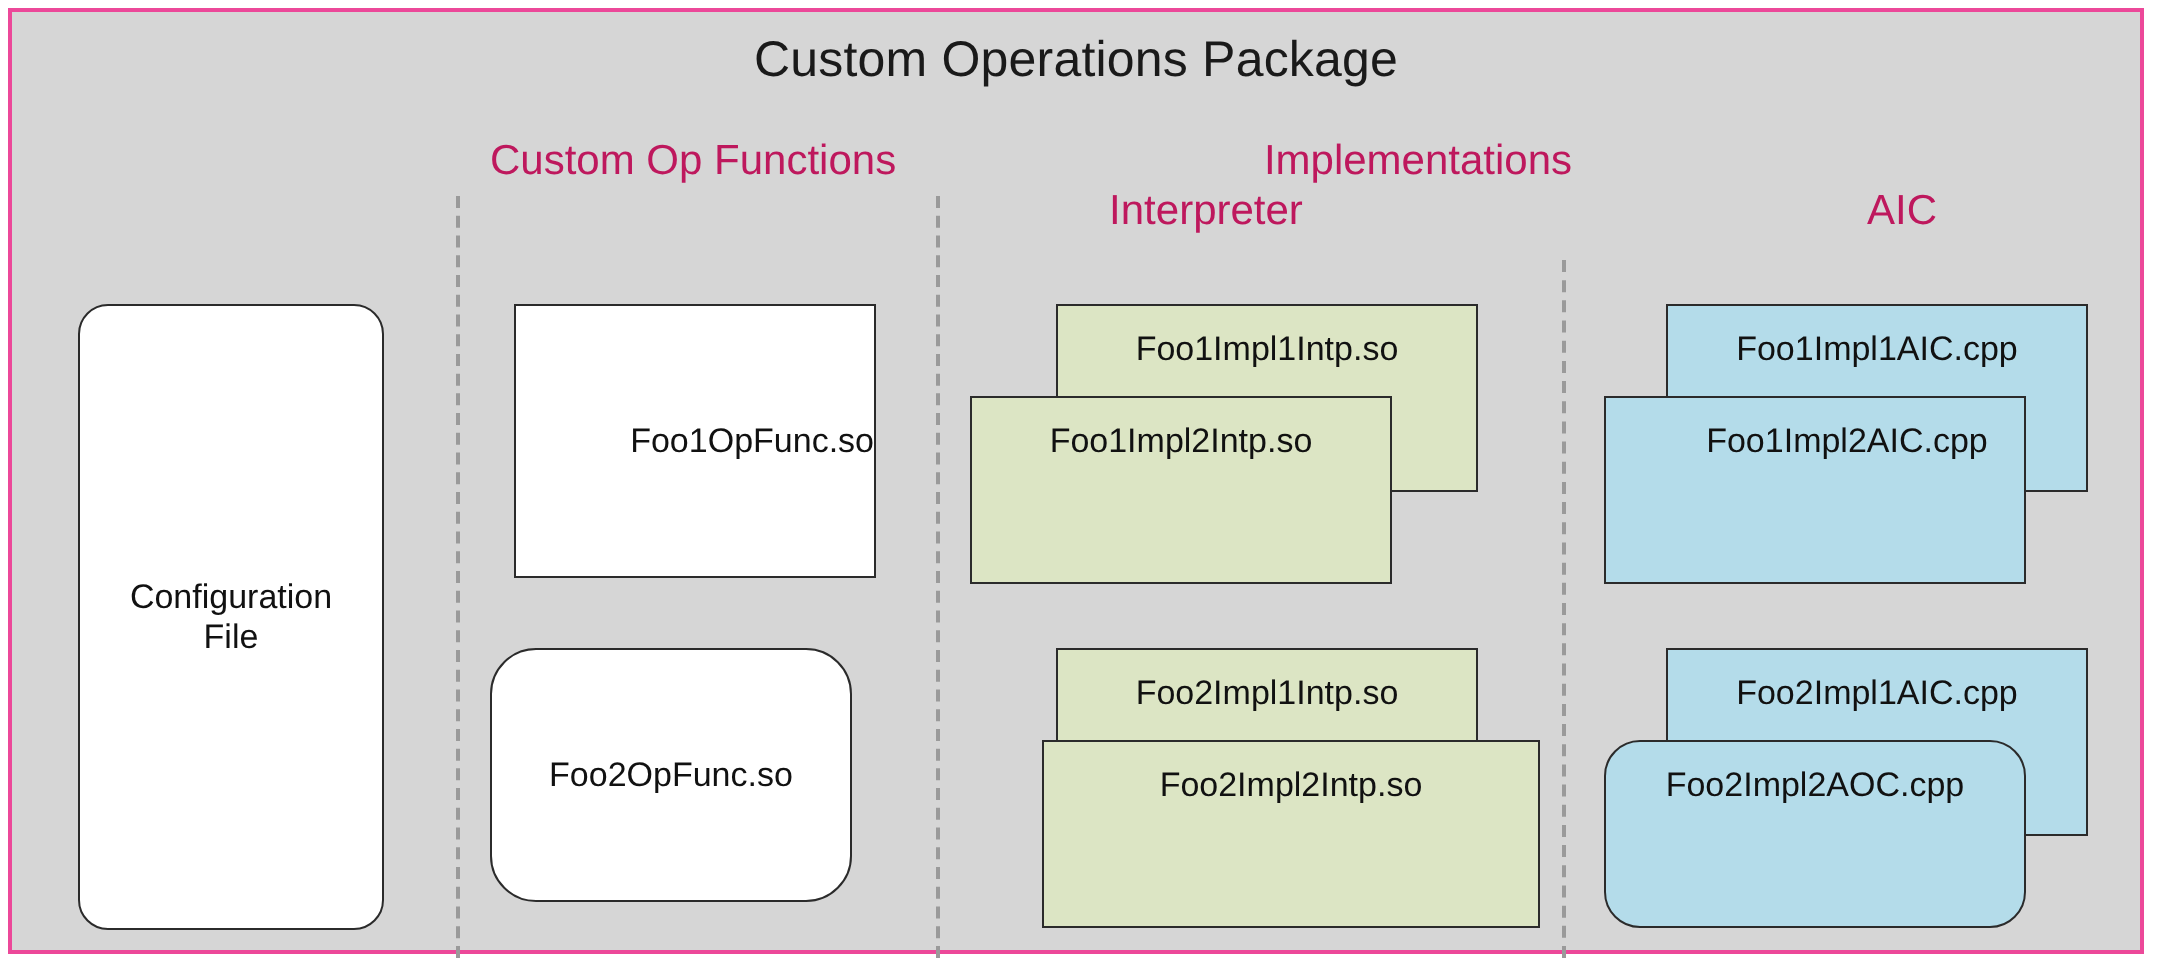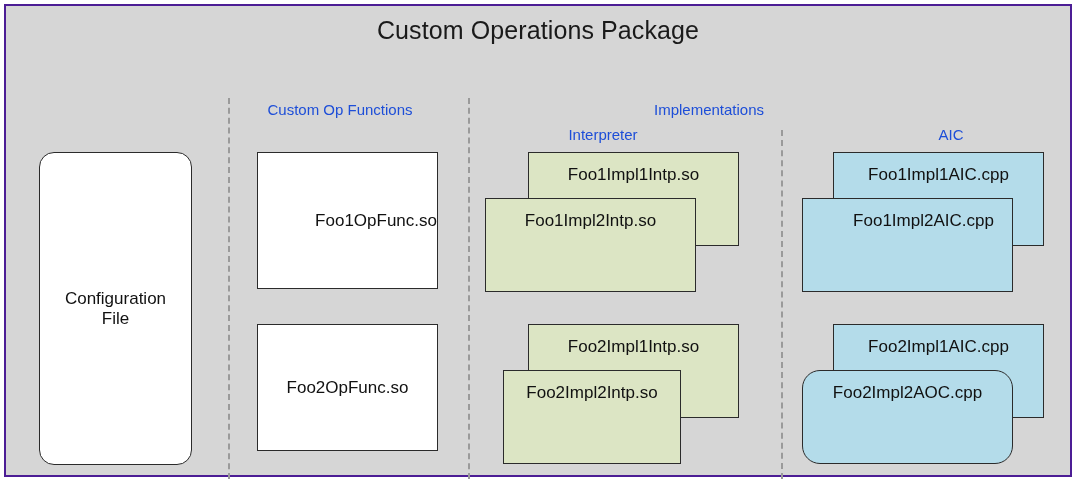--- a/index.html
+++ b/index.html
@@ -17,39 +17,38 @@
   }
   
   #package {
     position: absolute;
     left: 4px;
     top: 4px;
     width: 1068px;
     height: 473px;
     box-sizing: border-box;
     background: #d6d6d6;
-    border: 2px solid #4c1d95;
+    border: 2px solid #ec4899;
   }
   #package-title {
     position: absolute;
     left: 0;
     top: 10px;
     width: 100%;
     text-align: center;
     font-size: 25px;
     color: #1a1a1a;
     letter-spacing: 0.1px;
   }
   .group-label {
     position: absolute;
-    font-size: 15px;
-    color: #1d4ed8;
+    font-size: 21px;
+    color: #be185d;
     white-space: nowrap;
     text-align: center;
-    margin-top: 32px;
   }
   .divider {
     position: absolute;
     width: 0;
     border-left: 2px dashed #9a9a9a;
   }
   .node {
     position: absolute;
     box-sizing: border-box;
     border: 1px solid #2b2b2b;
@@ -93,35 +92,35 @@
       <div class="label">
         <div>Configuration</div>
         <div>File</div>
       </div>
     </div>
 
     <div class="node white center-v" style="left:251px; top:146px; width:181px; height:137px;justify-content:flex-end;">
       <div class="label">Foo1OpFunc.so</div>
     </div>
 
-    <div class="node white center-v" style="left:251px; top:318px; width:181px; height:127px;">
+    <div class="node white center-v" style="left:239px; top:318px; width:181px; height:127px;border-radius:23px;">
       <div class="label">Foo2OpFunc.so</div>
     </div>
 
     <div class="node green top-v" style="left:522px; top:146px; width:211px; height:94px; padding-top:12px;">
       <div class="label">Foo1Impl1Intp.so</div>
     </div>
     <div class="node green top-v" style="left:479px; top:192px; width:211px; height:94px; padding-top:12px;">
       <div class="label">Foo1Impl2Intp.so</div>
     </div>
 
     <div class="node green top-v" style="left:522px; top:318px; width:211px; height:94px; padding-top:12px;">
       <div class="label">Foo2Impl1Intp.so</div>
     </div>
-    <div class="node green top-v" style="left:497px; top:364px; width:178px; height:94px; padding-top:12px;">
+    <div class="node green top-v" style="left:515px; top:364px; width:249px; height:94px; padding-top:12px;">
       <div class="label">Foo2Impl2Intp.so</div>
     </div>
 
     <div class="node blue top-v" style="left:827px; top:146px; width:211px; height:94px; padding-top:12px;">
       <div class="label">Foo1Impl1AIC.cpp</div>
     </div>
     <div class="node blue top-v" style="left:796px; top:192px; width:211px; height:94px; padding-top:12px;padding-left:32px;">
       <div class="label">Foo1Impl2AIC.cpp</div>
     </div>
 

